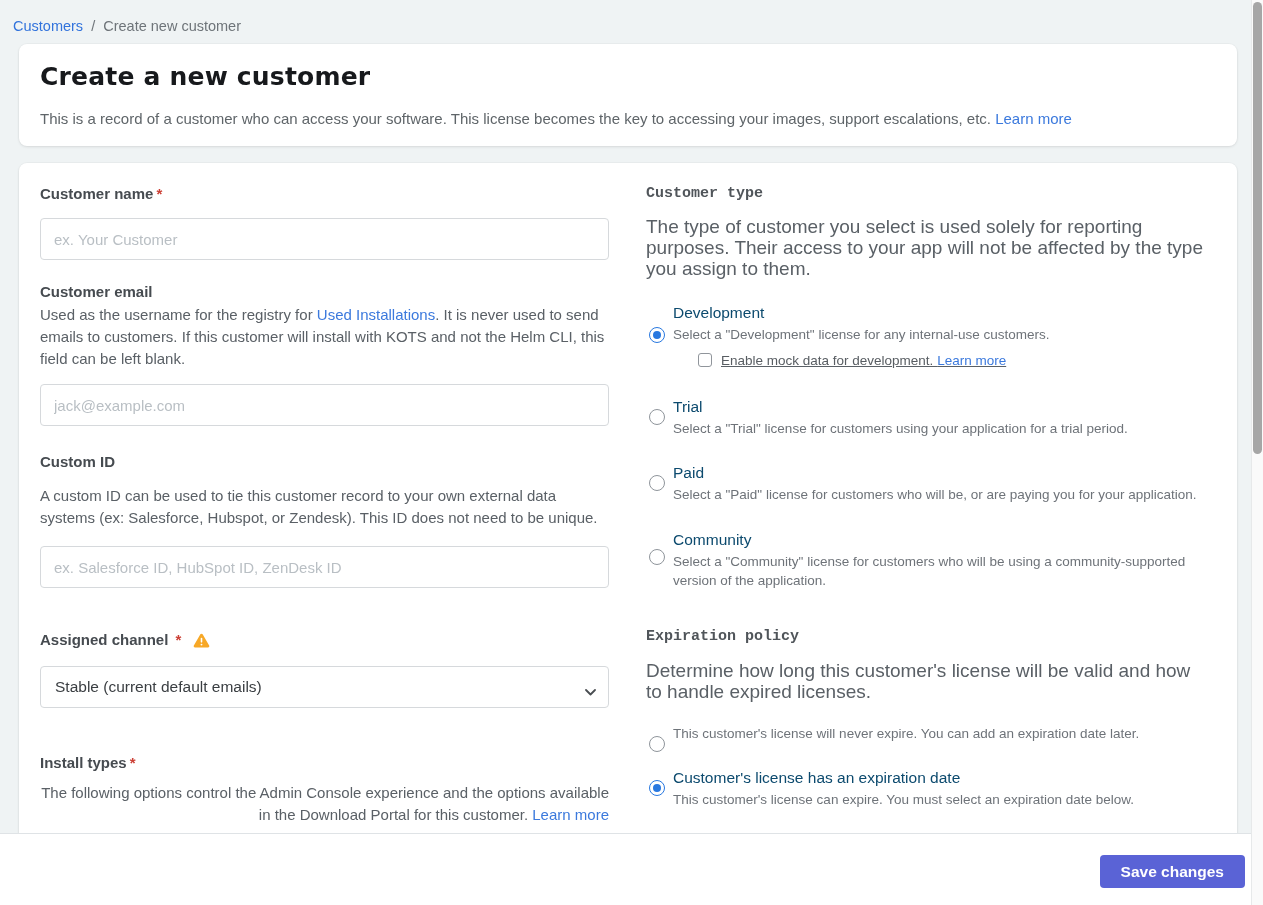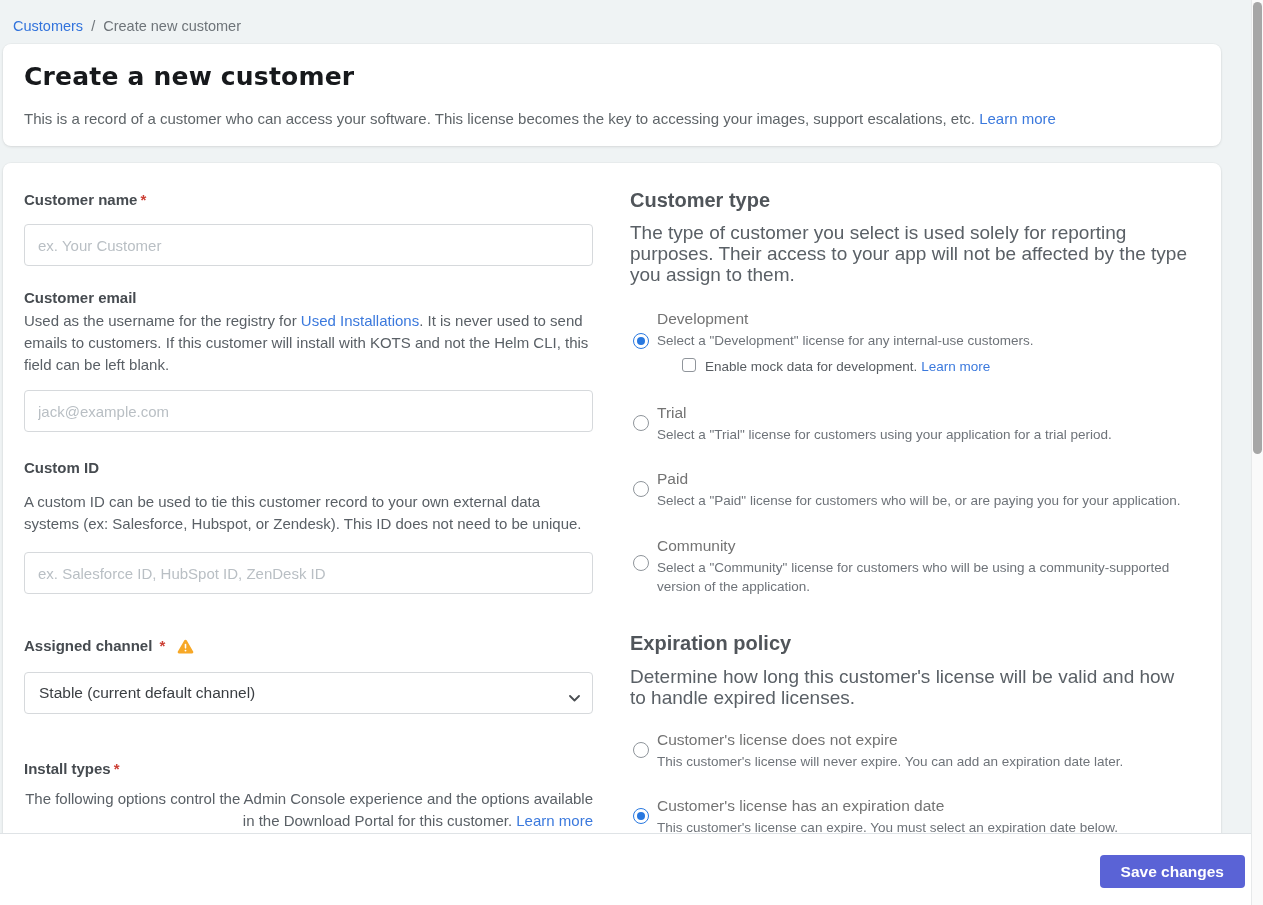--- a/index.html
+++ b/index.html
@@ -12,25 +12,25 @@
   }
   .link { color:#3b79dd; cursor:pointer; }
 
   
   .breadcrumb { position:absolute; left:13px; top:18px; font-size:14.5px; color:#6e7479; }
   .breadcrumb .crumb-link { color:#3273dc; }
   .breadcrumb span { margin-right:4px; }
 
   
   .card {
-    position:absolute; left:3px; width:1218px; background:#fff;
+    position:absolute; left:19px; width:1218px; background:#fff;
     border-radius:8px; box-shadow:0 1px 3px rgba(0,0,0,.09), 0 0 0 1px rgba(0,0,0,.02);
   }
   .header-card { top:44px; height:102px; padding:18px 21px; }
-  .form-card  { top:163px; height:712px; padding:27px 21px; border-radius:8px 8px 0 0; }
+  .form-card  { top:163px; height:712px; padding:21px 21px; border-radius:8px 8px 0 0; }
 
   .page-title { font-family:"DejaVu Sans","Liberation Sans",sans-serif; font-size:25px; font-weight:bold; color:#17191c; letter-spacing:.2px; }
   .page-sub { margin-top:17px; font-size:15px; color:#5f6569; line-height:21px; }
 
   
   .cols { display:flex; }
   .col-left  { width:569px; margin-right:37px; flex:none; }
   .col-right { width:557px; flex:none; }
 
   
@@ -47,38 +47,38 @@
   .select-box {
     width:569px; height:42px; border:1px solid #d6d9dc; border-radius:4px;
     background:#fff; display:flex; align-items:center; padding:0 14px;
     font-size:15.5px; color:#3a3e42; cursor:pointer; position:relative;
   }
   .select-box .chev { position:absolute; right:12px; top:15px; }
 
   .warn-icon { display:inline-block; vertical-align:-3px; margin-left:8px; }
 
   
-  .section-heading { font-size:20px; font-weight:bold; color:#50555a; line-height:20px; }
+  .section-heading { font-size:15px; font-weight:bold; color:#50555a; line-height:20px;font-family:Liberation Mono, monospace; }
   .intro { margin-top:12px; font-size:19px; color:#5a6066; line-height:21px; }
 
   .opt { position:relative; padding-left:27px; }
-  .opt-label { font-size:15.5px; color:#737373; line-height:20px; }
+  .opt-label { font-size:15.5px; color:#0c4a6e; line-height:20px; }
   .opt-desc { margin-top:2px; font-size:13.5px; color:#6e7379; line-height:1.45; }
   .radio {
     position:absolute; left:3px; top:12px; width:16px; height:16px; border-radius:50%;
     border:1px solid #8f959b; background:#fff; cursor:pointer;
   }
   .radio.checked { border:1px solid #2878e0; }
   .radio.checked::after {
     content:""; position:absolute; left:3px; top:3px; width:8px; height:8px;
     border-radius:50%; background:#2878e0;
   }
   .opt.dev .radio { top:24px; }
 
-  .check-row { display:flex; align-items:flex-start; margin-top:7px; margin-left:25px; }
+  .check-row { display:flex; align-items:center; margin-top:7px; margin-left:25px;text-decoration:underline; }
   .checkbox {
     width:14px; height:14px; border:1px solid #90959b; border-radius:3px;
     background:#fff; margin-right:9px; flex:none; cursor:pointer;
   }
   .check-label { font-size:13.5px; color:#585d62; line-height:17px; }
 
   
   .footer-bar {
     position:absolute; left:0; top:833px; width:1263px; height:72px;
     background:#fff; border-top:1px solid #dfe3e6; z-index:5;
@@ -134,21 +134,21 @@
         <span>Assigned channel</span><span class="req" style="margin-left:7px;">*</span>
         <span class="warn-icon">
           <svg width="17" height="15" viewBox="0 0 24 21">
             <path d="M10.4 1.8 L1.2 17.6 a1.8 1.8 0 0 0 1.6 2.7 h18.4 a1.8 1.8 0 0 0 1.6-2.7 L13.6 1.8 a1.85 1.85 0 0 0-3.2 0 Z" fill="#f7a827"></path>
             <rect x="10.9" y="6.5" width="2.2" height="7" rx="1.1" fill="#fff"></rect>
             <circle cx="12" cy="16.3" r="1.35" fill="#fff"></circle>
           </svg>
         </span>
       </div>
       <div class="select-box" style="margin-top:13px;">
-        <span>Stable (current default channel)</span>
+        <span>Stable (current default emails)</span>
         <span class="chev">
           <svg width="11" height="7" viewBox="0 0 11 7">
               <path d="M1 1 L5.5 5.5 L10 1" fill="none" stroke="#4a4e52" stroke-width="1.8" stroke-linecap="round" stroke-linejoin="round"></path>
             </svg>
         </span>
       </div>
 
       <div class="field-label" style="margin-top:45px;">
         <span>Install types</span><span class="req">*</span>
       </div>
@@ -190,21 +190,20 @@
         <span class="radio" style="top:19px;"></span>
         <div class="opt-label">Community</div>
         <div class="opt-desc">Select a "Community" license for customers who will be using a community-supported version of the application.</div>
       </div>
 
       <div class="section-heading" style="margin-top:36px;">Expiration policy</div>
       <div class="intro" style="margin-top:13px;">Determine how long this customer's license will be valid and how to handle expired licenses.</div>
 
       <div class="opt" style="margin-top:22px;">
         <span class="radio"></span>
-        <div class="opt-label">Customer's license does not expire</div>
         <div class="opt-desc">This customer's license will never expire. You can add an expiration date later.</div>
       </div>
 
       <div class="opt" style="margin-top:25px;">
         <span class="radio checked"></span>
         <div class="opt-label">Customer's license has an expiration date</div>
         <div class="opt-desc">This customer's license can expire. You must select an expiration date below.</div>
       </div>
 
     </div>

